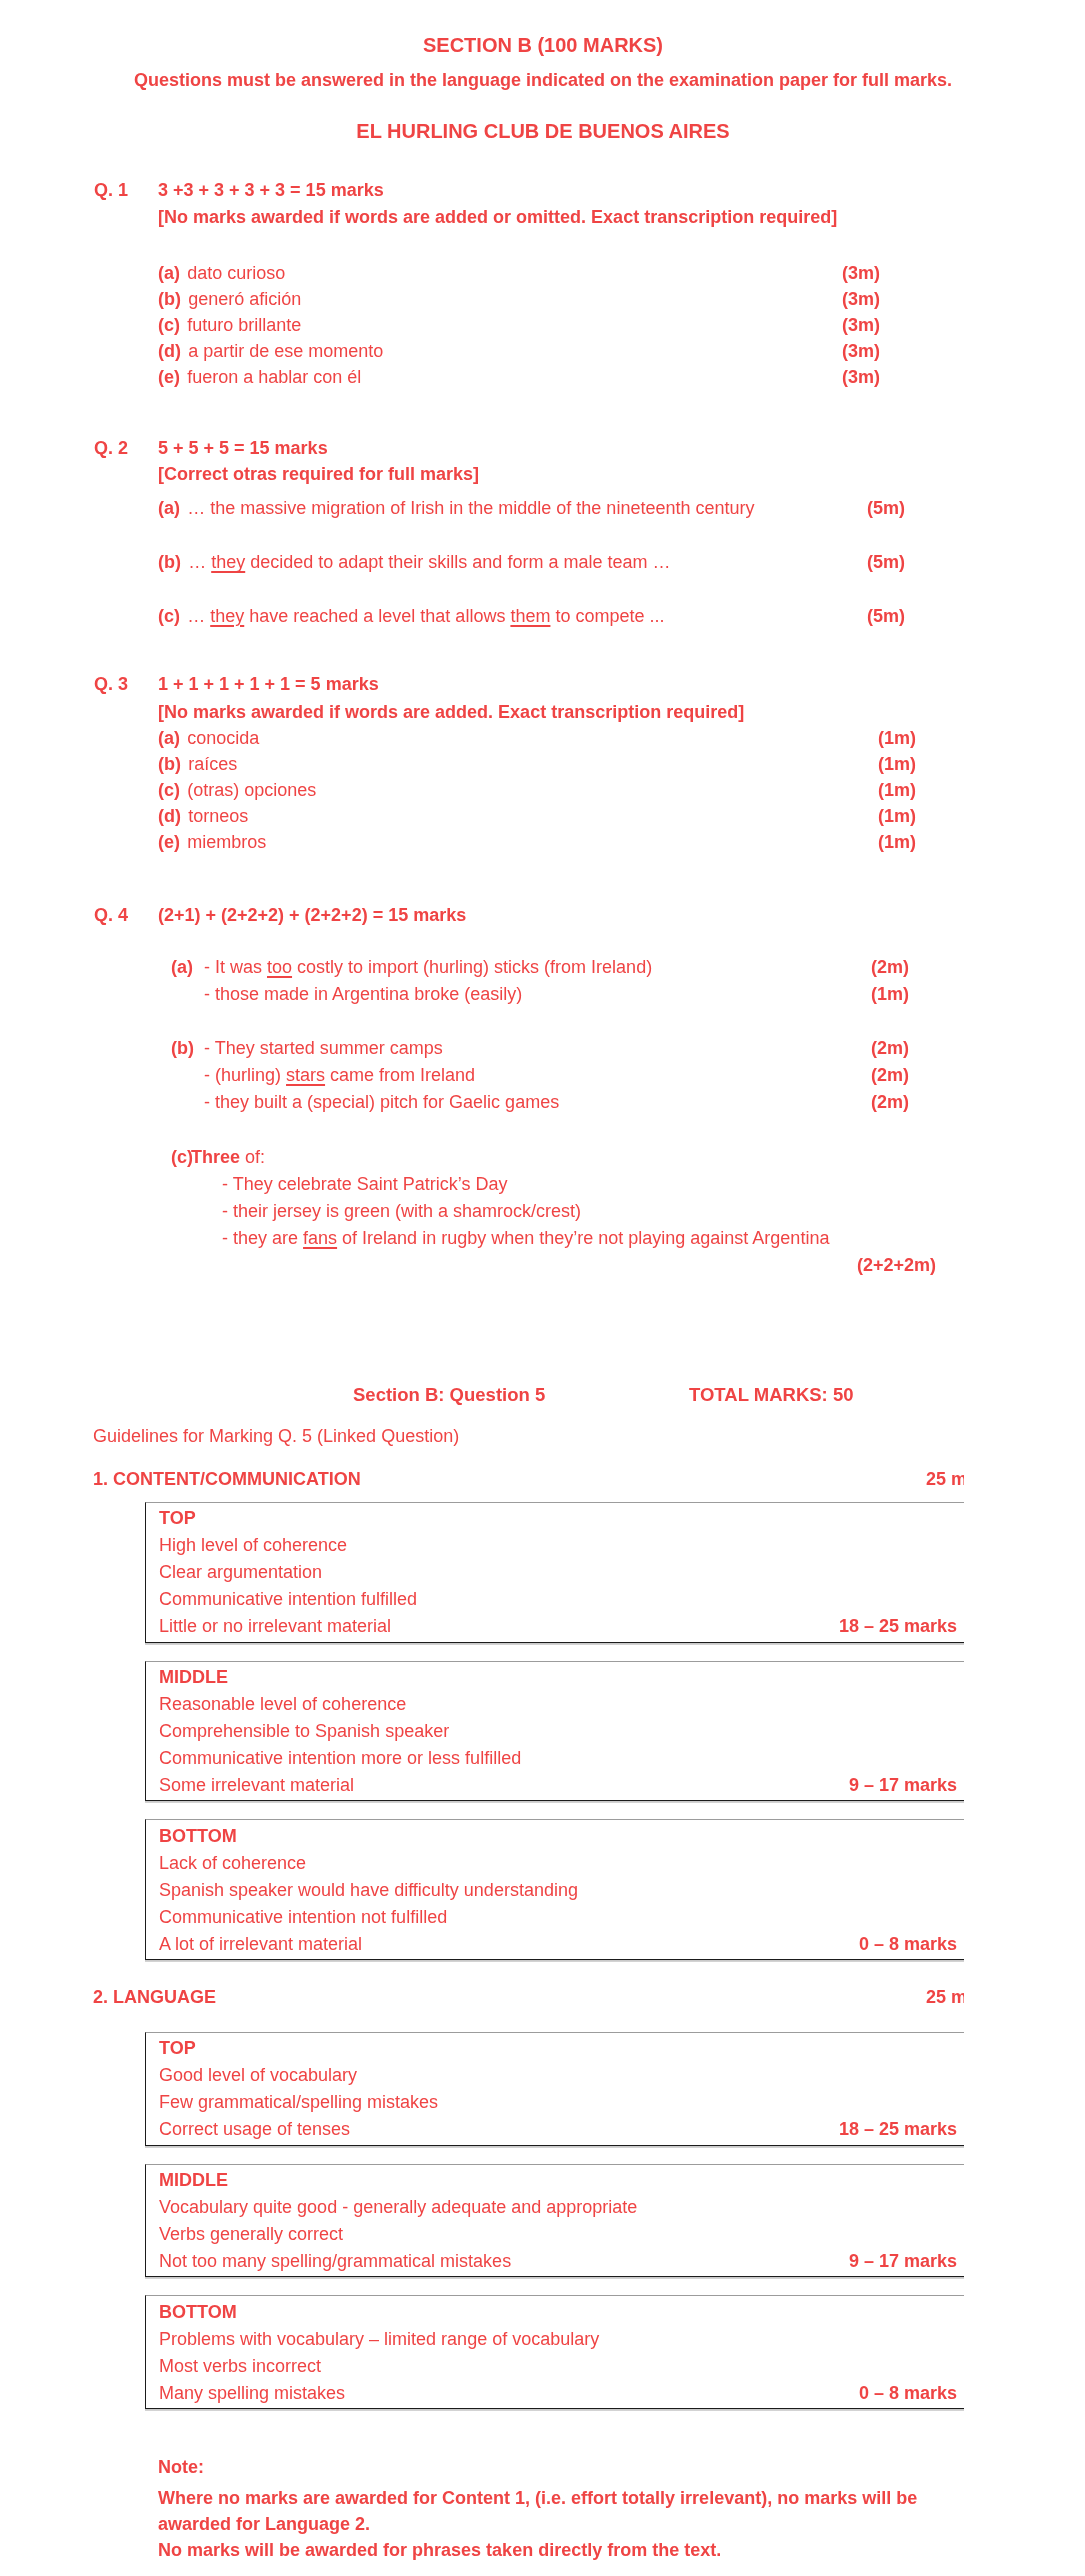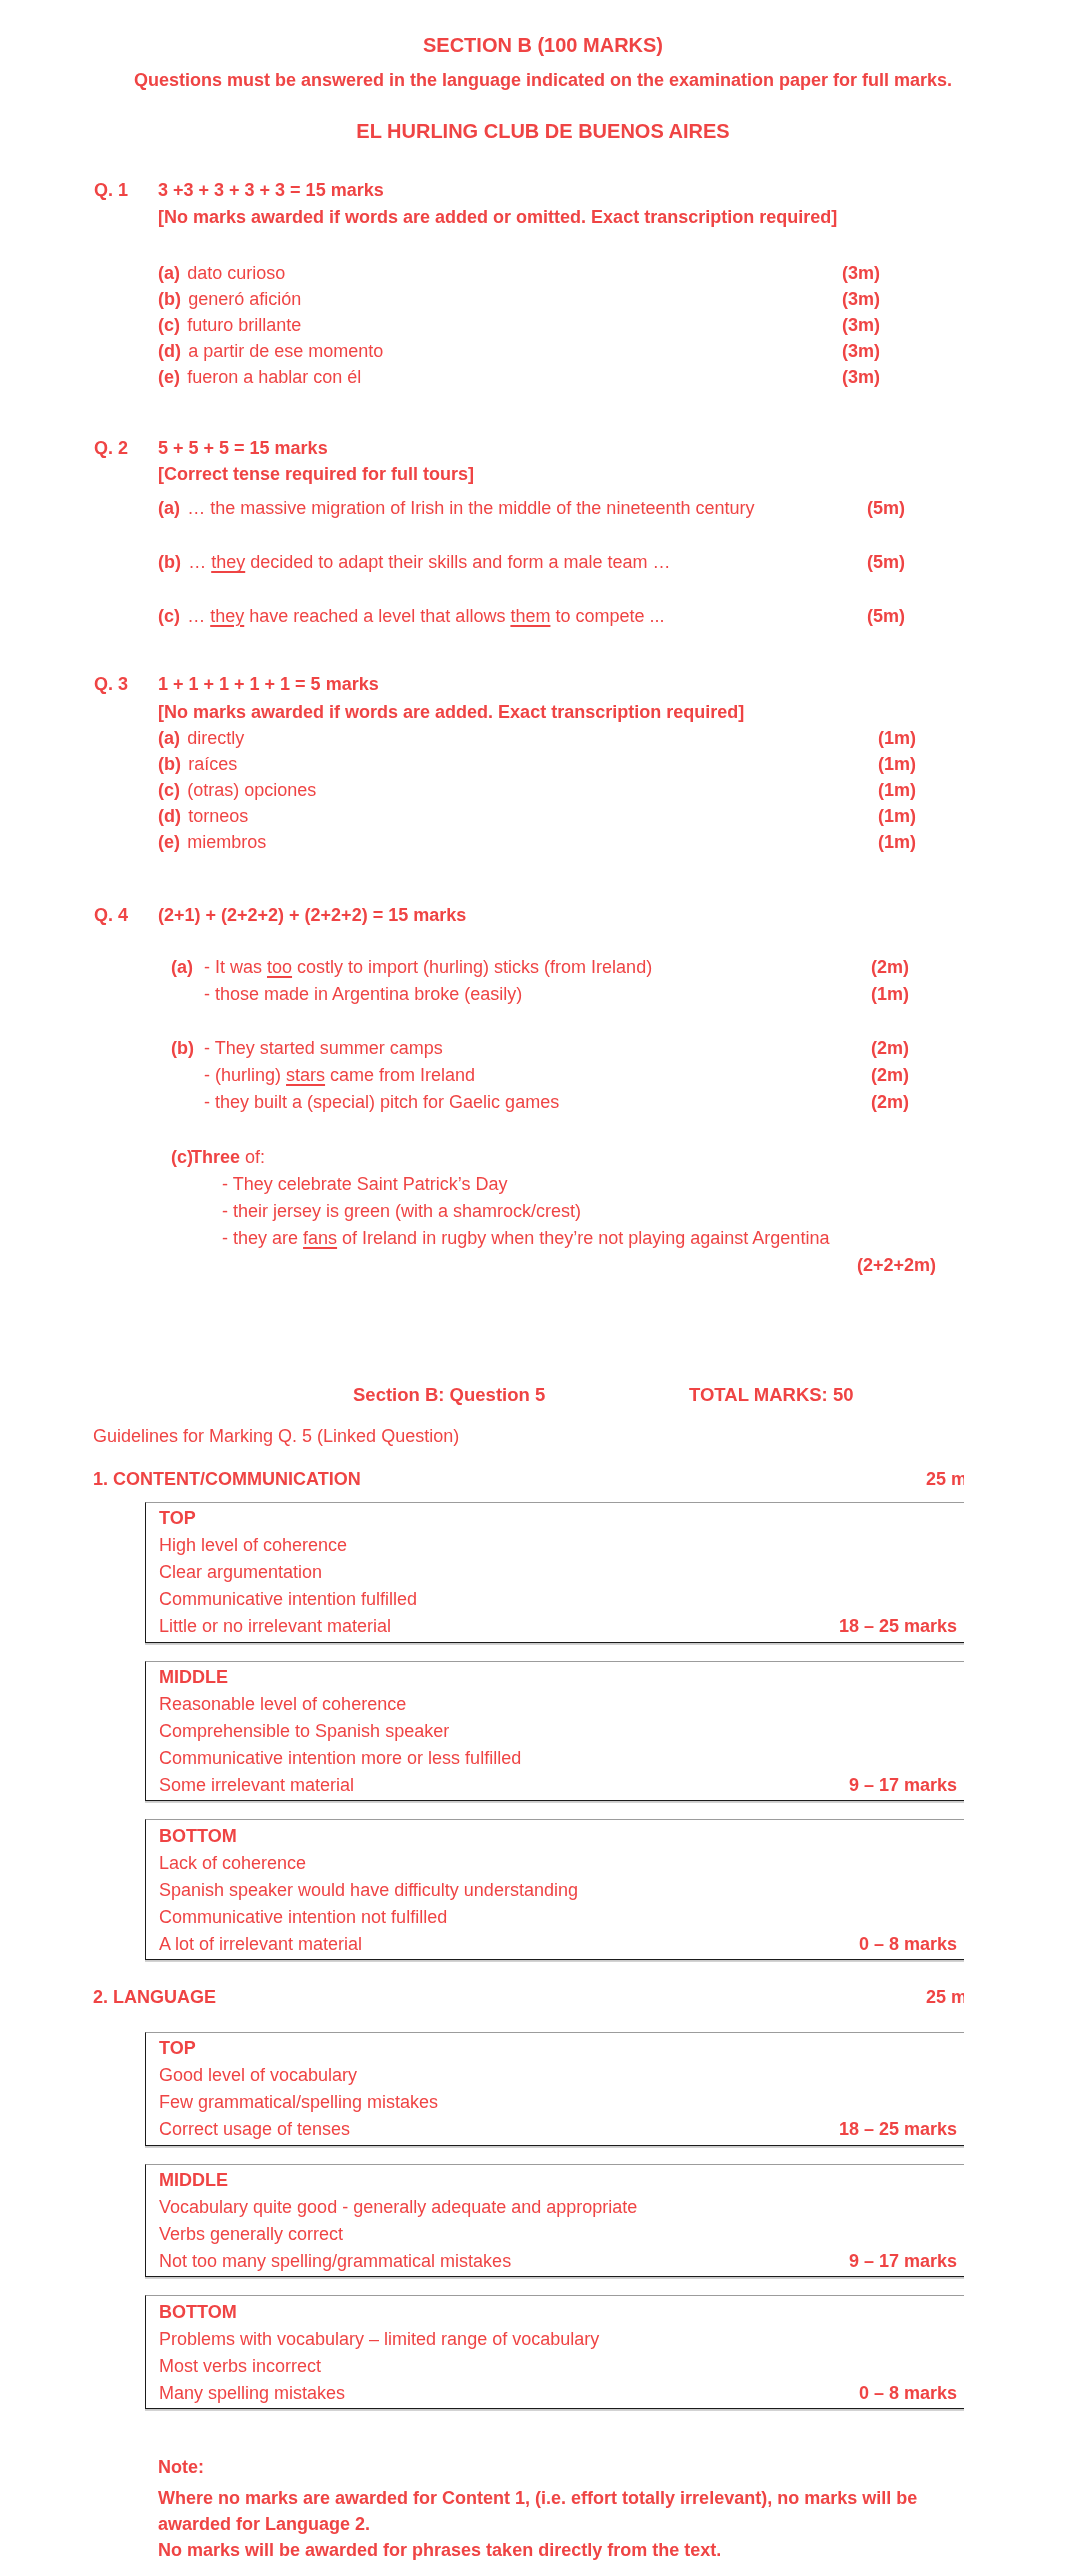--- a/index.html
+++ b/index.html
@@ -98,41 +98,41 @@
         <span class="ilabel">(e)</span><span>fueron a hablar con él</span><span class="marks">(3m)</span>
       </div>
     </div>
   </div>
 
   <div id="q2" class="abs-sec" style="top:435px">
     <div class="qheading">
       <span class="qnum">Q. 2</span>
       <span>5 + 5 + 5 = 15 marks</span>
     </div>
-    <div class="rubric">[Correct tense required for full tours]</div>
+    <div class="rubric">[Correct otras required for full marks]</div>
     <div class="item mt14">
       <span class="ilabel">(a)</span><span>… the massive migration of Irish in the middle of the nineteenth century</span><span class="marks">(5m)</span>
     </div>
     <div class="item mt47">
       <span class="ilabel">(b)</span><span>… </span><span class="u">they</span><span> decided to adapt their skills and form a male team …</span><span class="marks">(5m)</span>
     </div>
     <div class="item mt46">
       <span class="ilabel">(c)</span><span>… </span><span class="u">they</span><span> have reached a level that allows </span><span class="u">them</span><span> to compete ...</span><span class="marks">(5m)</span>
     </div>
   </div>
 
   <div id="q3" class="abs-sec" style="top:671px">
     <div class="qheading">
       <span class="qnum">Q. 3</span>
       <span>1 + 1 + 1 + 1 + 1 = 5 marks</span>
     </div>
     <div class="rubric mt4">[No marks awarded if words are added. Exact transcription required]</div>
     <div>
       <div class="item">
-        <span class="ilabel">(a)</span><span>directly</span><span class="marks">(1m)</span>
+        <span class="ilabel">(a)</span><span>conocida</span><span class="marks">(1m)</span>
       </div>
       <div class="item">
         <span class="ilabel">(b)</span><span>raíces</span><span class="marks">(1m)</span>
       </div>
       <div class="item">
         <span class="ilabel">(c)</span><span>(otras) opciones</span><span class="marks">(1m)</span>
       </div>
       <div class="item">
         <span class="ilabel">(d)</span><span>torneos</span><span class="marks">(1m)</span>
       </div>

